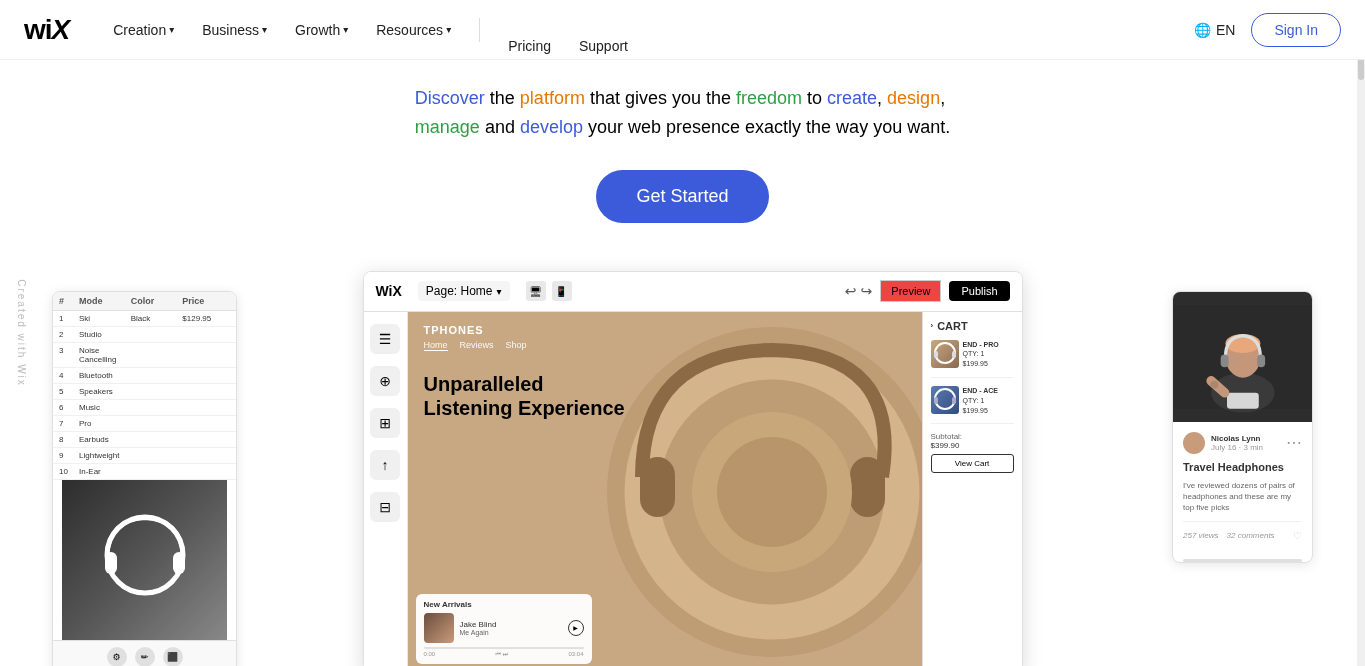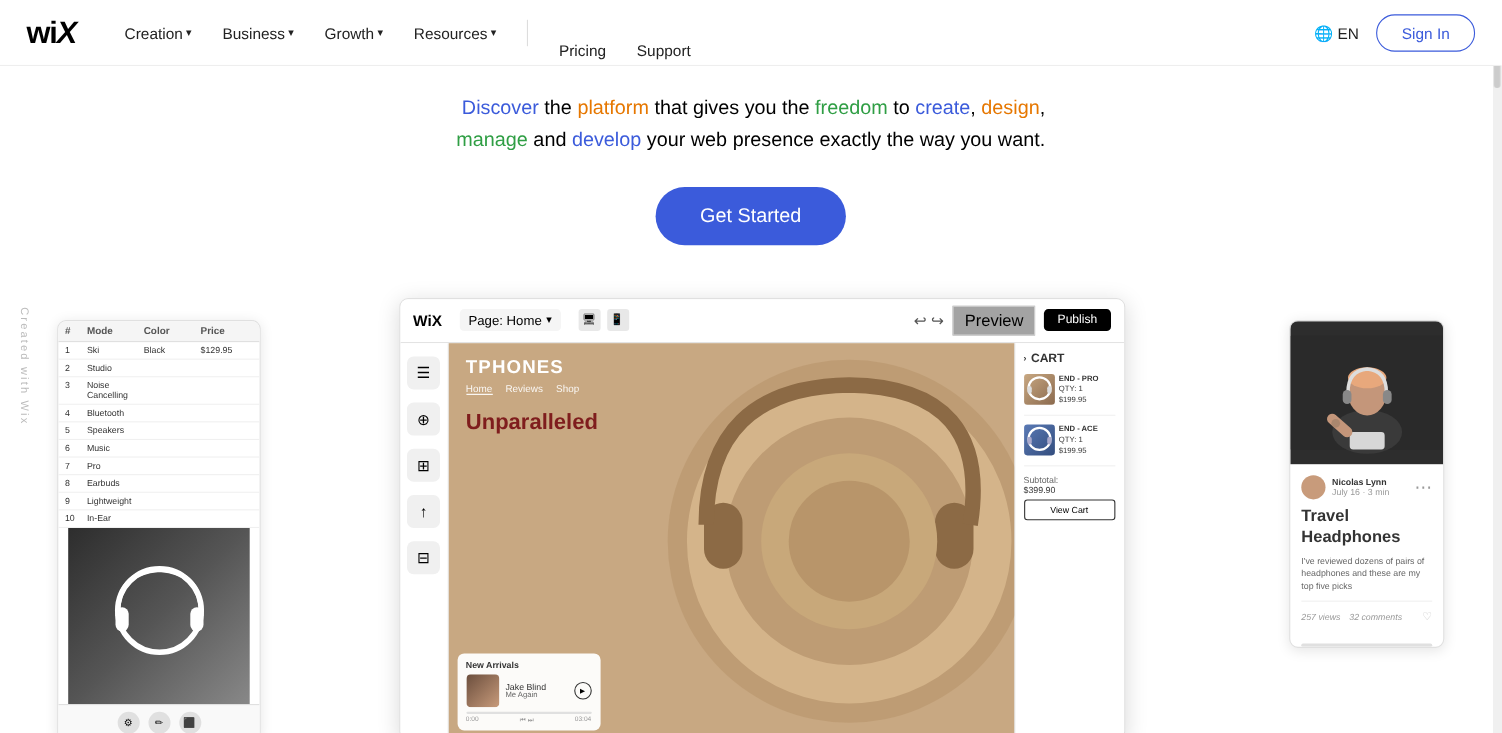--- a/index.html
+++ b/index.html
@@ -28,21 +28,21 @@
       padding: 8px 22px; font-size: 14px; color: #3b5bdb;
       background: #fff; cursor: pointer; font-weight: 500;
     }
 
     
     .hero {
       margin-top: 60px; display: flex; flex-direction: column;
       align-items: center; padding: 24px 0 16px;
     }
     .hero-subtitle {
-      text-align: right; font-size: 18px; line-height: 1.6;
+      text-align: left; font-size: 18px; line-height: 1.6;
       max-width: 620px; margin-bottom: 28px;
     }
     .hero-subtitle .word-discover { color: #3b5bdb; }
     .hero-subtitle .word-platform { color: #e67700; }
     .hero-subtitle .word-freedom { color: #2f9e44; }
     .hero-subtitle .word-create { color: #3b5bdb; }
     .hero-subtitle .word-design { color: #e67700; }
     .hero-subtitle .word-manage { color: #2f9e44; }
     .hero-subtitle .word-develop { color: #3b5bdb; }
     .get-started-btn {
@@ -99,50 +99,50 @@
     .wix-logo-small { font-size: 14px; font-weight: 900; color: #000; margin-right: 8px; }
     .page-selector {
       display: flex; align-items: center; gap: 4px; font-size: 12px;
       background: #f5f5f5; border-radius: 4px; padding: 3px 8px; cursor: pointer;
     }
     .editor-icons { display: flex; gap: 6px; margin-left: 8px; }
     .editor-icon { width: 20px; height: 20px; background: #e8e8e8; border-radius: 3px; display: flex; align-items: center; justify-content: center; font-size: 10px; }
     .editor-right { margin-left: auto; display: flex; align-items: center; gap: 8px; }
     .undo-redo { display: flex; gap: 4px; }
     .undo-redo span { font-size: 14px; cursor: pointer; color: #555; }
-    .preview-btn { border: none; background: #a3a3a3; border: 1px solid #ccc; border-radius: 0; padding: 4px 10px; font-size: 15px; cursor: pointer; }
+    .preview-btn { border: none; background: #ef4444; border: 1px solid #ccc; border-radius: 0; padding: 4px 10px; font-size: 11px; cursor: pointer; }
     .publish-btn { border: none; background: #000; color: #fff; border-radius: 4px; padding: 4px 12px; font-size: 11px; cursor: pointer; }
 
     
     .editor-content { display: flex; height: 360px; }
     .editor-sidebar {
       width: 44px; background: #fff; border-right: 1px solid #e8e8e8;
       display: flex; flex-direction: column; align-items: center; padding: 12px 0; gap: 12px;
     }
     .sidebar-tool {
       width: 30px; height: 30px; border-radius: 6px; background: #f0f0f0;
       display: flex; align-items: center; justify-content: center; font-size: 14px; cursor: pointer;
     }
     .editor-canvas {
       flex: 1; background: #c8a882; position: relative; overflow: hidden;
     }
     .store-header {
       position: absolute; top: 12px; left: 16px; 
     }
-    .store-name { font-size: 17px; font-weight: 700; color: #fff; letter-spacing: 1px; }
+    .store-name { font-size: 11px; font-weight: 700; color: #fff; letter-spacing: 1px; }
     .store-nav { display: flex; gap: 12px; margin-top: 4px; }
     .store-nav-item { font-size: 9px; color: rgba(255,255,255,0.9); cursor: pointer; }
     .store-nav-item.active { border-bottom: 1px solid #fff; }
     .store-headline {
       position: absolute; top: 60px; left: 16px;
     }
-    .store-headline h2 { font-size: 20px; font-weight: 800; color: #7f1d1d; line-height: 1.2; }
+    .store-headline h2 { font-size: 20px; font-weight: 800; color: #000000; line-height: 1.2; }
     .new-arrivals-section {
       position: absolute; bottom: 8px; left: 8px; background: rgba(255,255,255,0.95);
-      border-radius: 6px; padding: 6px 8px; width: 130px;
+      border-radius: 6px; padding: 6px 8px; width: 176px;
     }
     .new-arrivals-label { font-size: 8px; font-weight: 600; color: #333; margin-bottom: 4px; }
     .music-player {
       display: flex; align-items: center; gap: 6px;
     }
     .player-thumb { width: 30px; height: 30px; background: #8b6f5e; border-radius: 4px; overflow: hidden; }
     .player-thumb-img { width: 100%; height: 100%; background: linear-gradient(135deg, #6b4e3d, #c89b7b); }
     .player-info { flex: 1; }
     .player-title { font-size: 8px; font-weight: 400; color: #333; }
     .player-artist { font-size: 7px; color: #666; }
@@ -179,21 +179,21 @@
       width: 100%; height: 130px; background: #2d2d2d; position: relative; overflow: hidden;
       display: flex; align-items: center; justify-content: center;
     }
     .blog-content { padding: 10px; }
     .blog-author { display: flex; align-items: center; gap: 6px; margin-bottom: 6px; }
     .author-avatar { width: 22px; height: 22px; background: #c89b7b; border-radius: 50%; flex-shrink: 0; }
     .author-info { font-size: 8px; }
     .author-name { font-weight: 600; color: #333; }
     .author-date { color: #999; }
     .blog-more { font-size: 16px; color: #999; margin-left: auto; cursor: pointer; }
-    .blog-title { font-size: 15px; font-weight: 700; color: #333; margin-bottom: 6px; line-height: 1.3; }
+    .blog-title { font-size: 11px; font-weight: 700; color: #333; margin-bottom: 6px; line-height: 1.3; }
     .blog-excerpt { font-size: 8px; color: #666; line-height: 1.4; }
     .blog-stats { display: flex; align-items: center; gap: 8px; margin-top: 8px; padding-top: 8px; border-top: 1px solid #f0f0f0; }
     .blog-stat { font-size: 8px; color: #999; font-style: italic; }
     .heart-icon { font-size: 10px; color: #ccc; margin-left: auto; cursor: pointer; }
     .blog-line { height: 3px; background: #e0e0e0; border-radius: 2px; margin: 8px 10px 0; }
 
     
     .scrollbar {
       position: fixed; right: 0; top: 0; width: 8px; height: 100%;
       background: #f0f0f0;
@@ -392,20 +392,21 @@
           <div class="store-nav">
             <span class="store-nav-item active">Home</span>
             <span class="store-nav-item">Reviews</span>
             <span class="store-nav-item">Shop</span>
           </div>
         </div>
 
         <div class="store-headline">
           <h2>
             <span>Unparalleled</span><br>
+            <span>Listening Experience</span>
           </h2>
         </div>
 
         <div class="new-arrivals-section">
           <div class="new-arrivals-label">New Arrivals</div>
           <div class="music-player">
             <div class="player-thumb">
               <div class="player-thumb-img"></div>
             </div>
             <div class="player-info">

